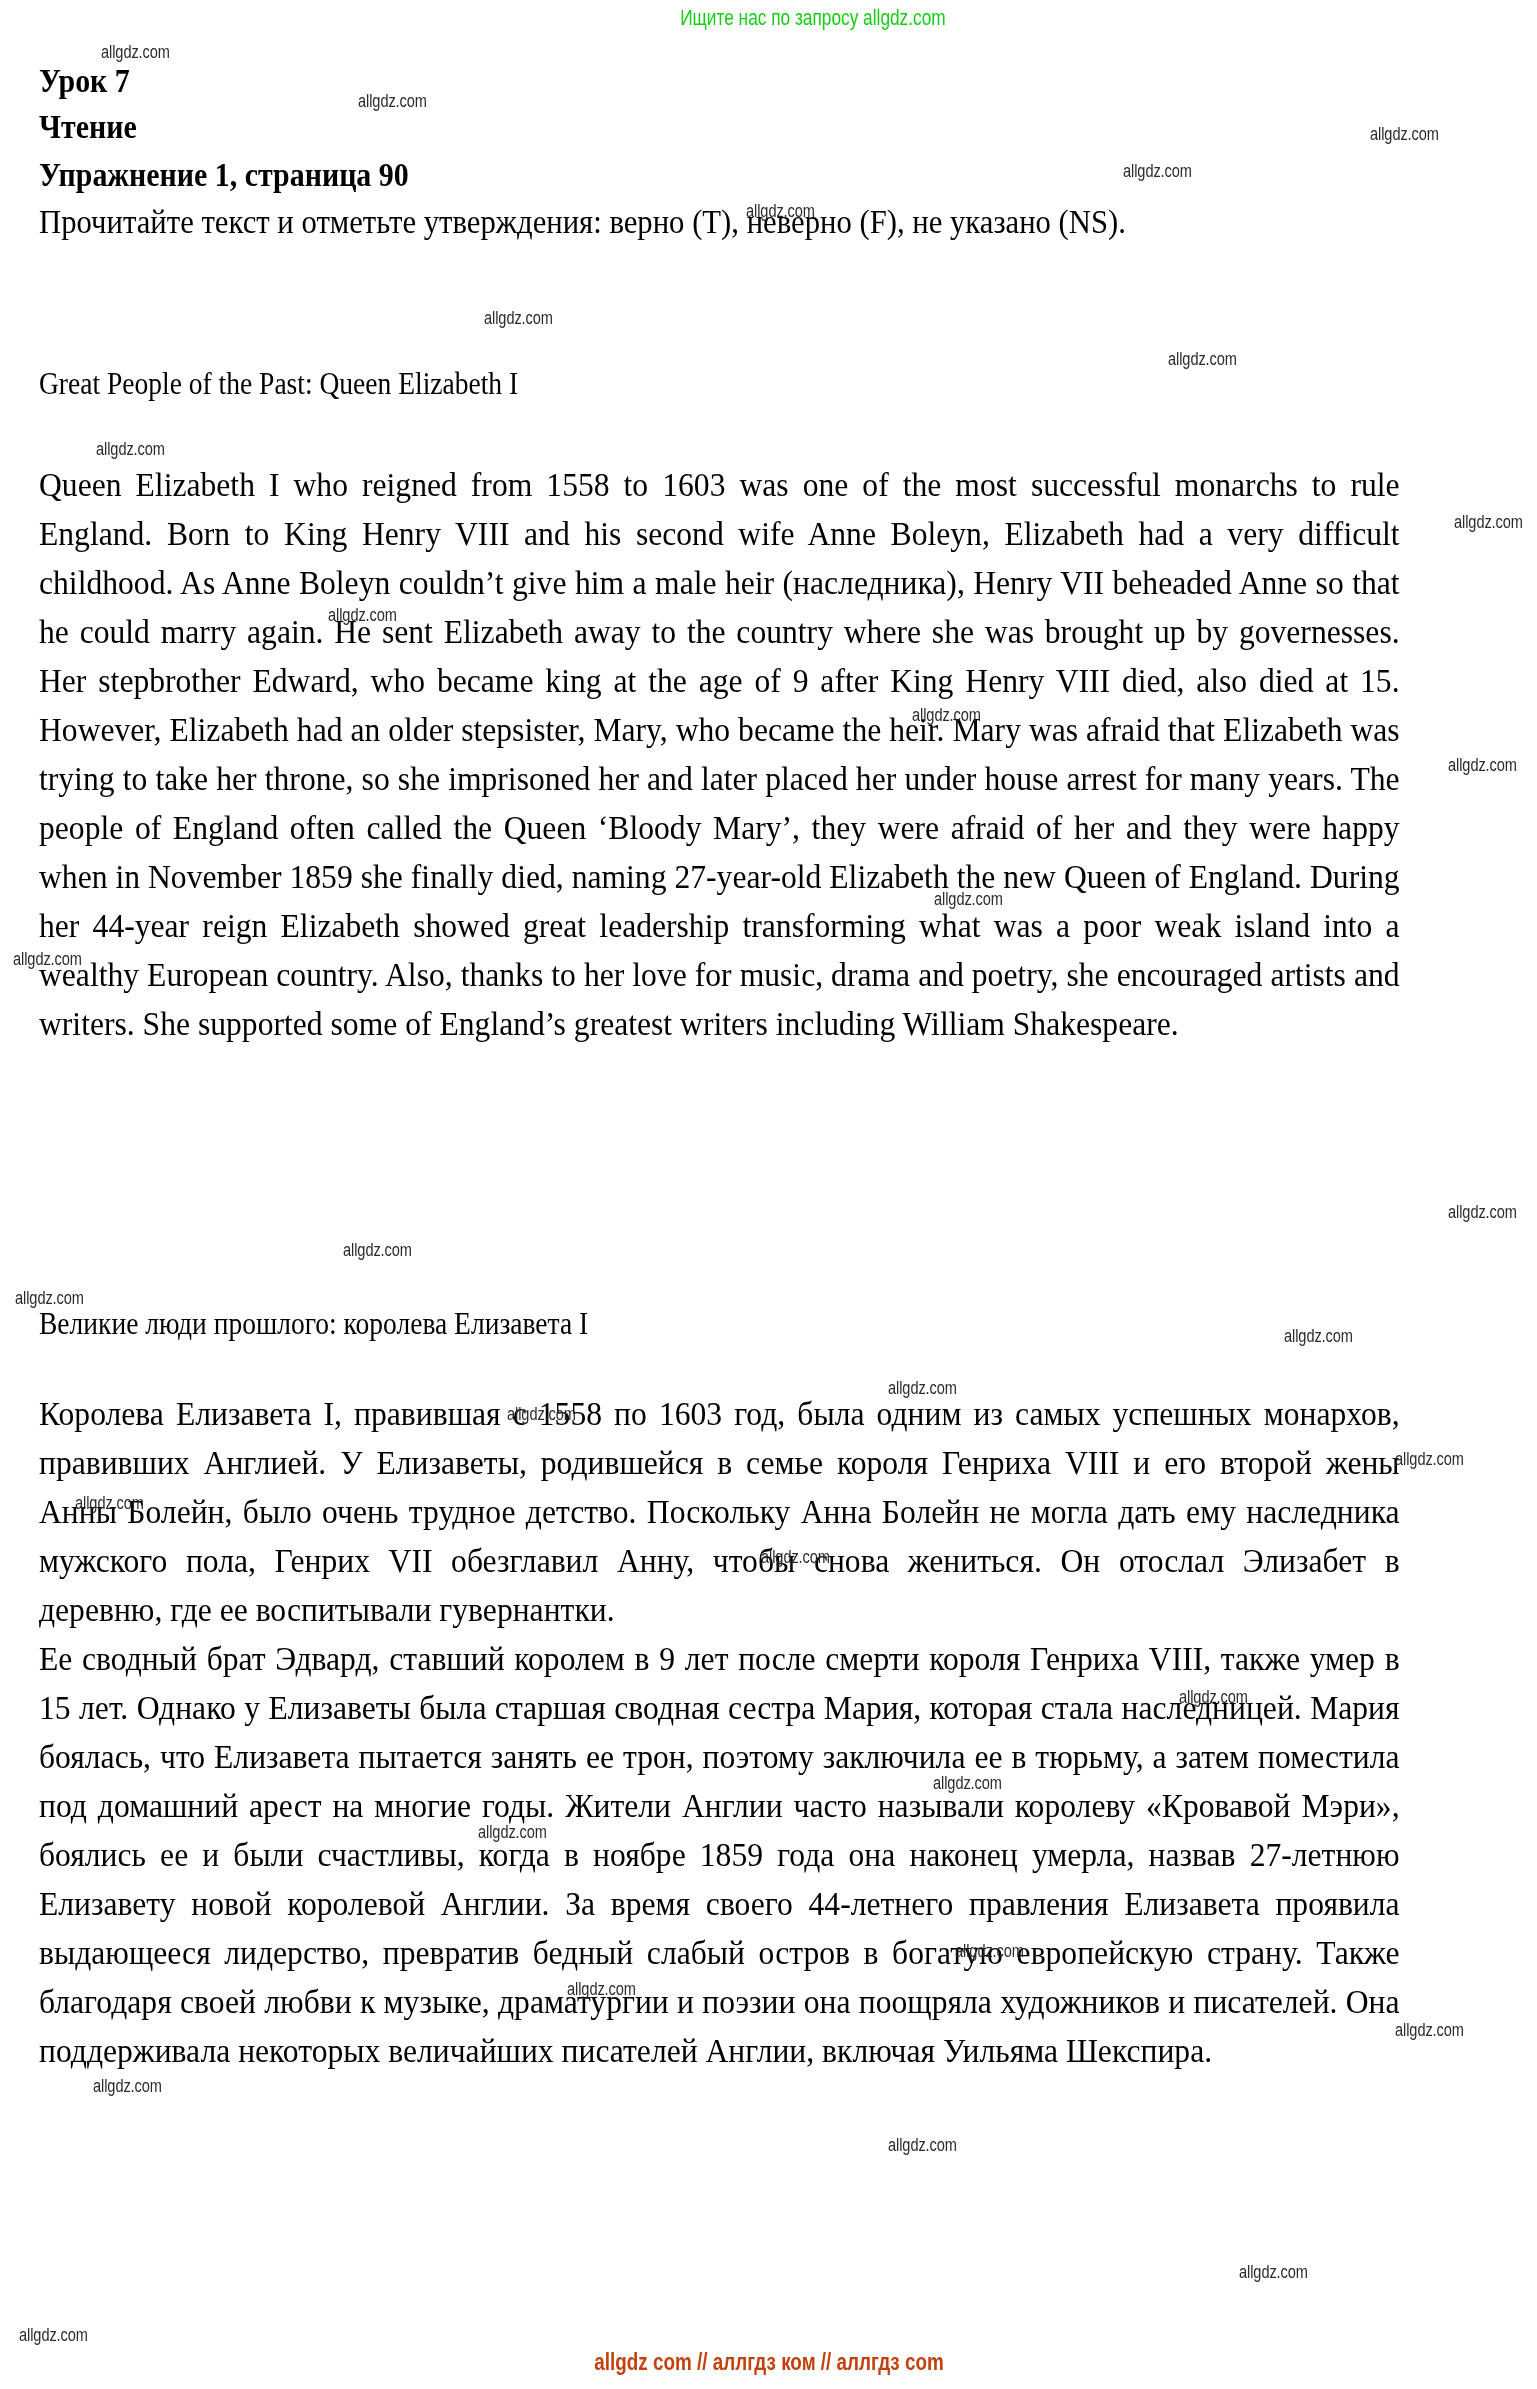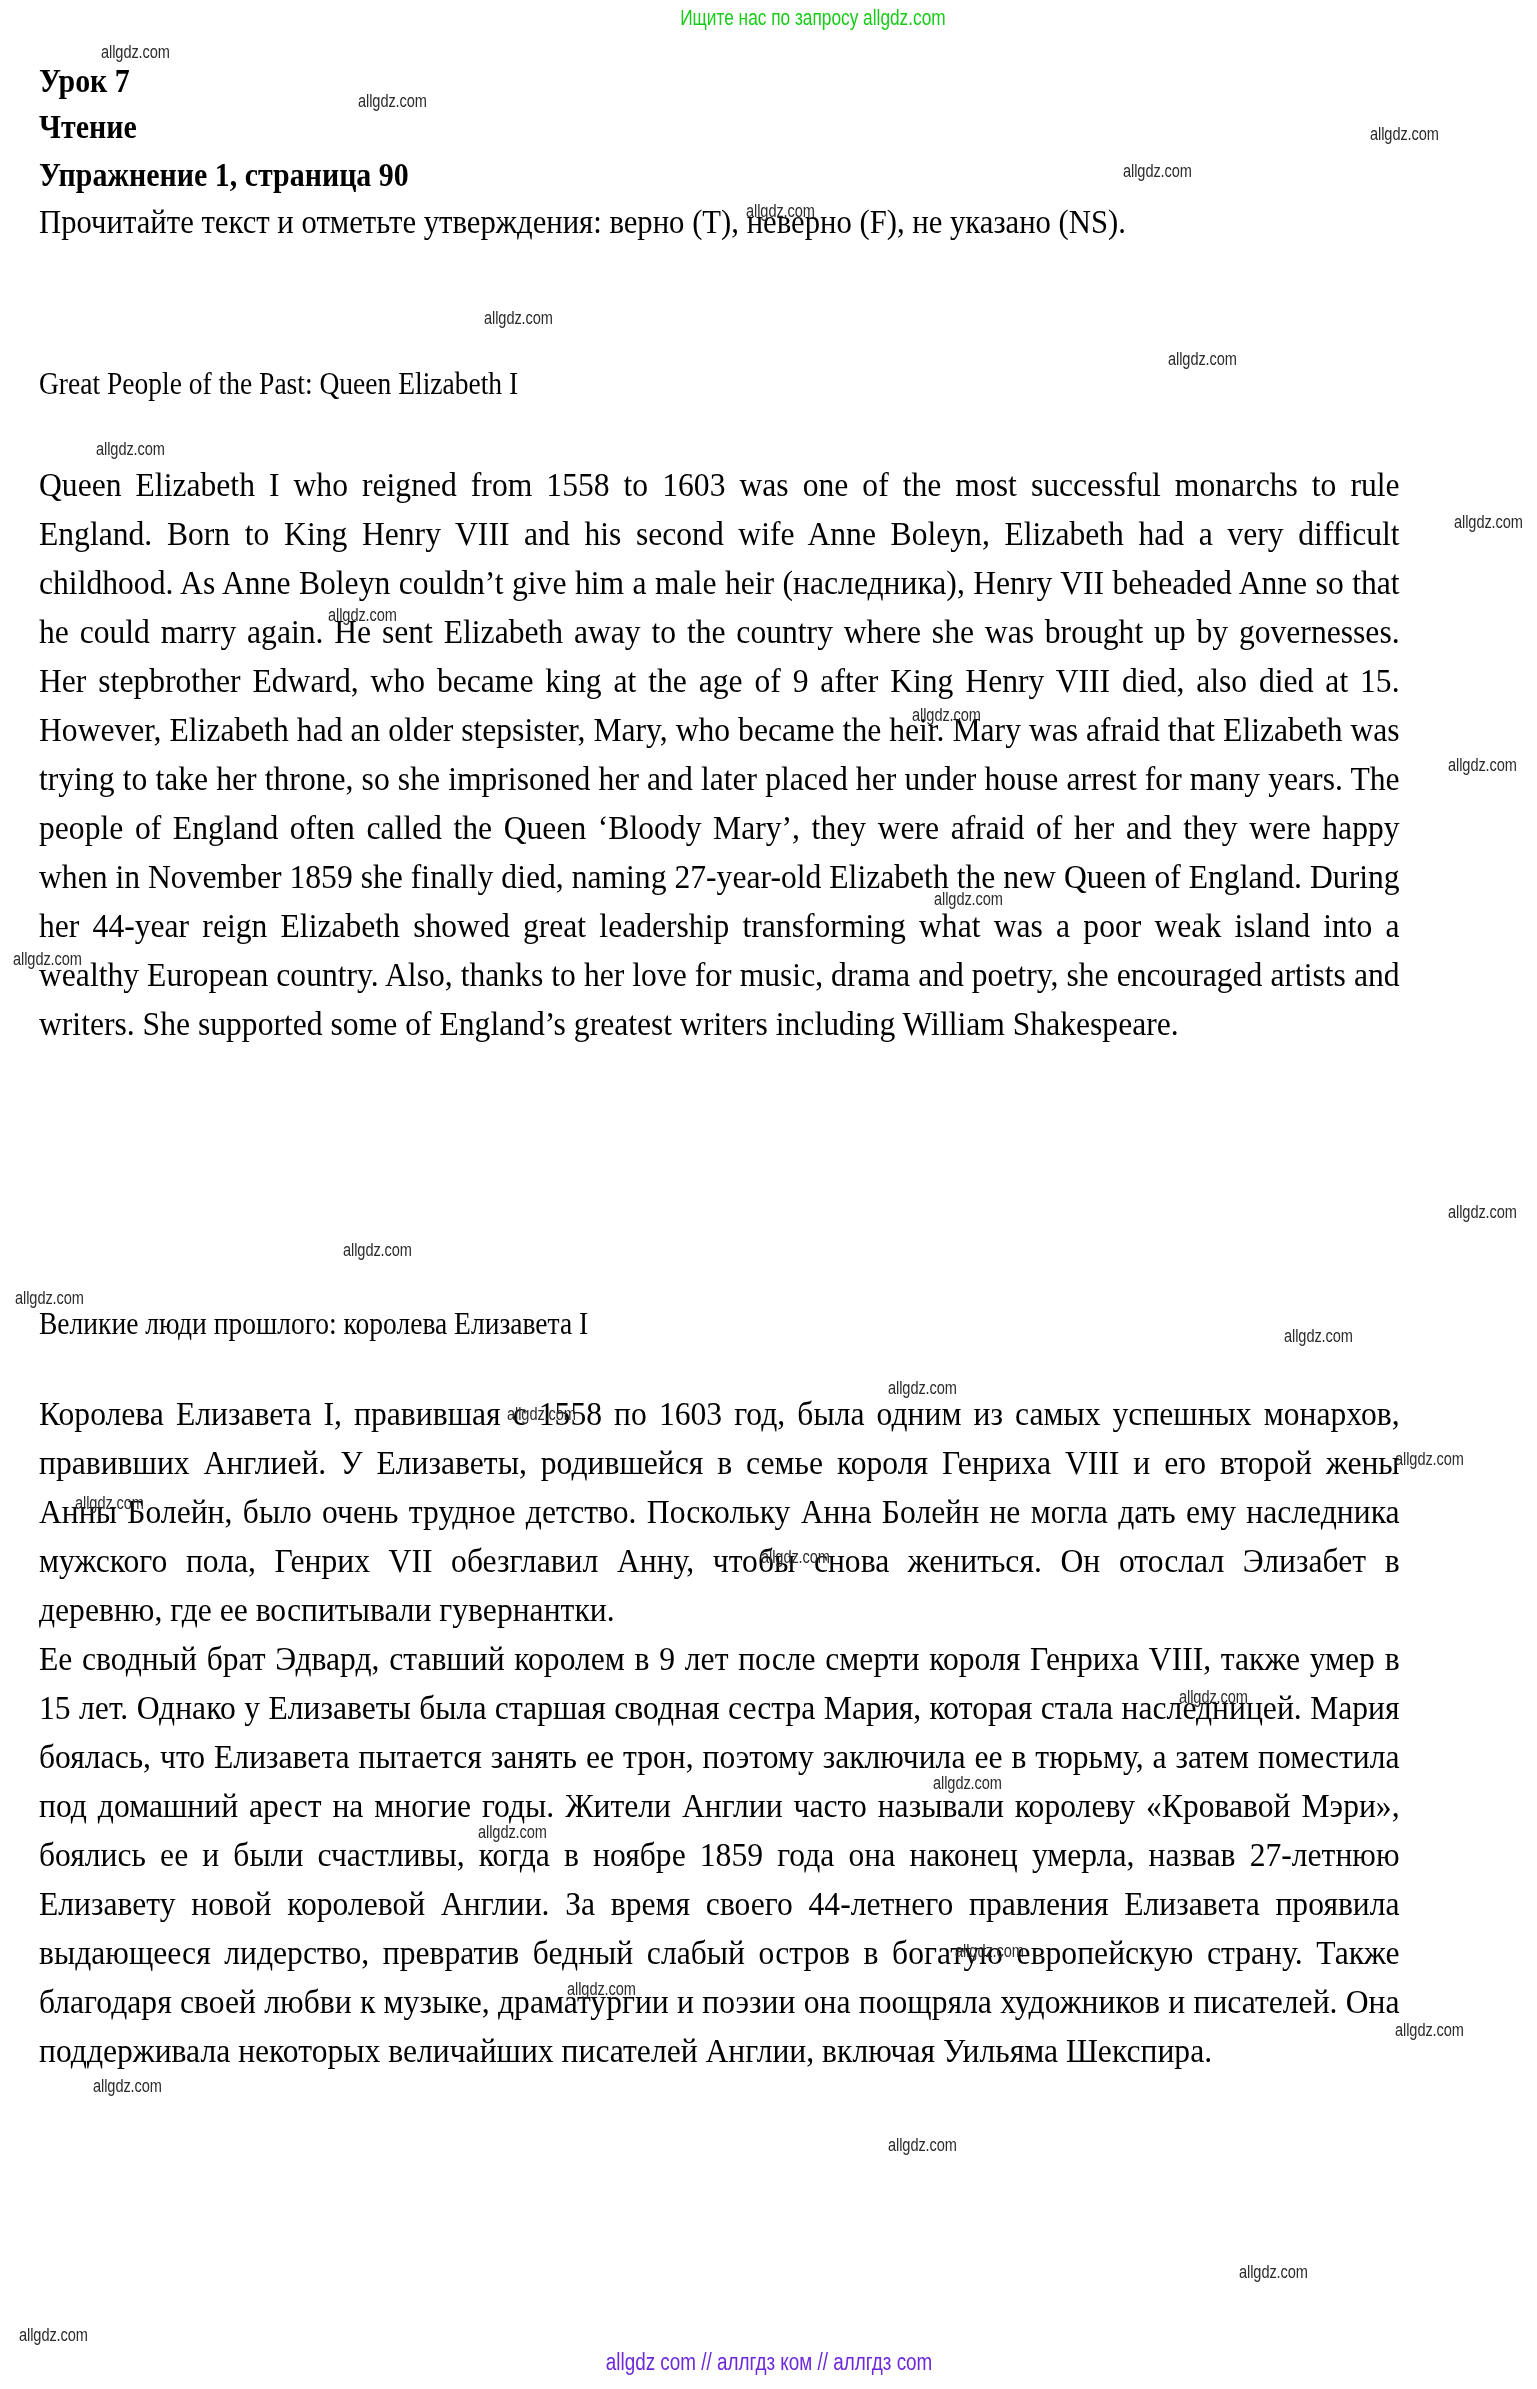--- a/index.html
+++ b/index.html
@@ -189,16 +189,16 @@
     <div class="wm" style="left: 478px; top: 1821px;">allgdz.com</div>
     <div class="wm" style="left: 955px; top: 1940px;">allgdz.com</div>
     <div class="wm" style="left: 567px; top: 1978px;">allgdz.com</div>
     <div class="wm" style="left: 1395px; top: 2019px;">allgdz.com</div>
     <div class="wm" style="left: 93px; top: 2075px;">allgdz.com</div>
     <div class="wm" style="left: 888px; top: 2134px;">allgdz.com</div>
     <div class="wm" style="left: 1239px; top: 2261px;">allgdz.com</div>
     <div class="wm" style="left: 18.7px; top: 2324px;">allgdz.com</div>
   </div>
 
-<div class="footer" style="color: #6d28d9;">
+<div class="footer" style="color: #c2410c; font-weight: bold;">
   <span>allgdz com  //  аллгдз ком  //  аллгдз com</span>
 </div>
 
 
 </body></html>

